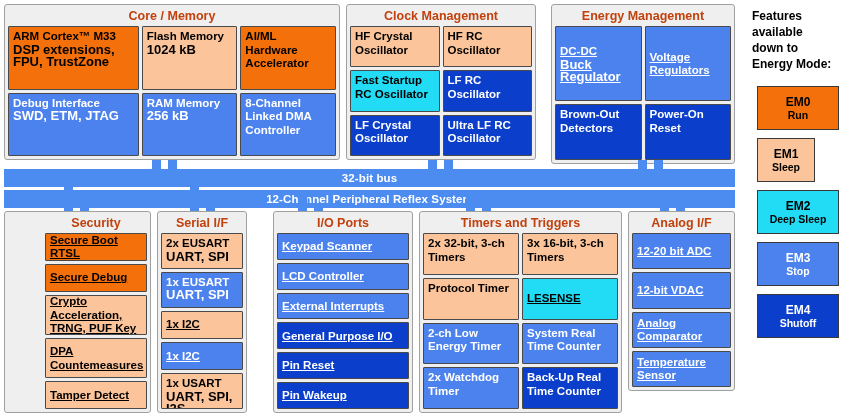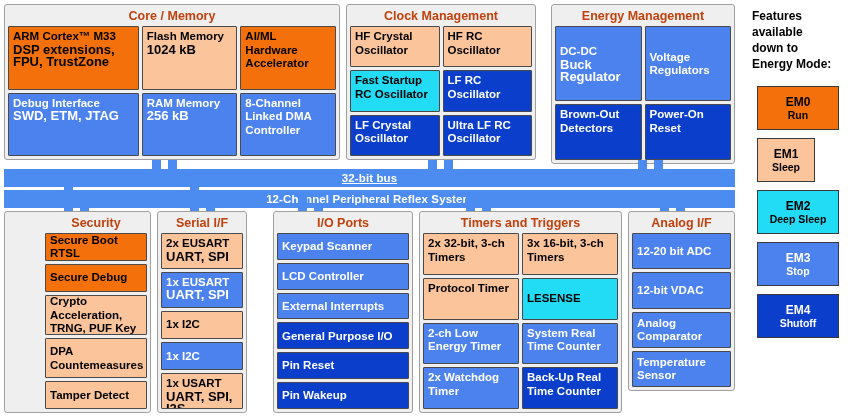--- a/index.html
+++ b/index.html
@@ -38,21 +38,21 @@
     border-radius:1px;
     padding:3px 4px 2px 4px;
     font-weight:bold;
     font-size:11.5px;
     line-height:13.5px;
     overflow:hidden;
     flex:1 1 0;
     min-height:0;
   }
   .blk .sub { font-size:13px; line-height:12px; font-weight:bold; display:block; }
-  .blk.center { display:flex; align-items:center; }
+  .blk.center { display:flex; align-items:center;text-decoration:underline; }
 
   
   .em0 { background:#f4700a; color:#000; }
   .em1 { background:#fbc49a; color:#000; }
   .em2 { background:#22dcf6; color:#000; }
   .em3 { background:#4c82ee; color:#fff; }
   .em4 { background:#0a3ecb; color:#fff; }
 
   
   .bus {
@@ -180,21 +180,21 @@
   </div>
 </div>
 
 <div class="stub" style="left:152px; top:160px; width:9px; height:10px;"></div>
 <div class="stub" style="left:168px; top:160px; width:9px; height:24px;"></div>
 <div class="stub" style="left:428px; top:160px; width:9px; height:10px;"></div>
 <div class="stub" style="left:444px; top:160px; width:9px; height:24px;"></div>
 <div class="stub" style="left:638px; top:160px; width:9px; height:10px;"></div>
 <div class="stub" style="left:654px; top:160px; width:9px; height:24px;"></div>
 
-<div class="bus" style="left:4px; top:169px; width:731px; height:18px;text-decoration:underline;">
+<div class="bus" style="left:4px; top:169px; width:731px; height:18px;">
   <span>32-bit bus</span>
 </div>
 <div class="bus" style="left:4px; top:190px; width:731px; height:18px;">
   <span>12-Channel Peripheral Reflex System</span>
 </div>
 
 <div class="stub" style="left:64px; top:184px; width:9px; height:28px;"></div>
 <div class="stub" style="left:80px; top:205px; width:9px; height:7px;"></div>
 <div class="stub" style="left:190px; top:184px; width:9px; height:28px;"></div>
 <div class="stub" style="left:206px; top:205px; width:9px; height:7px;"></div>

